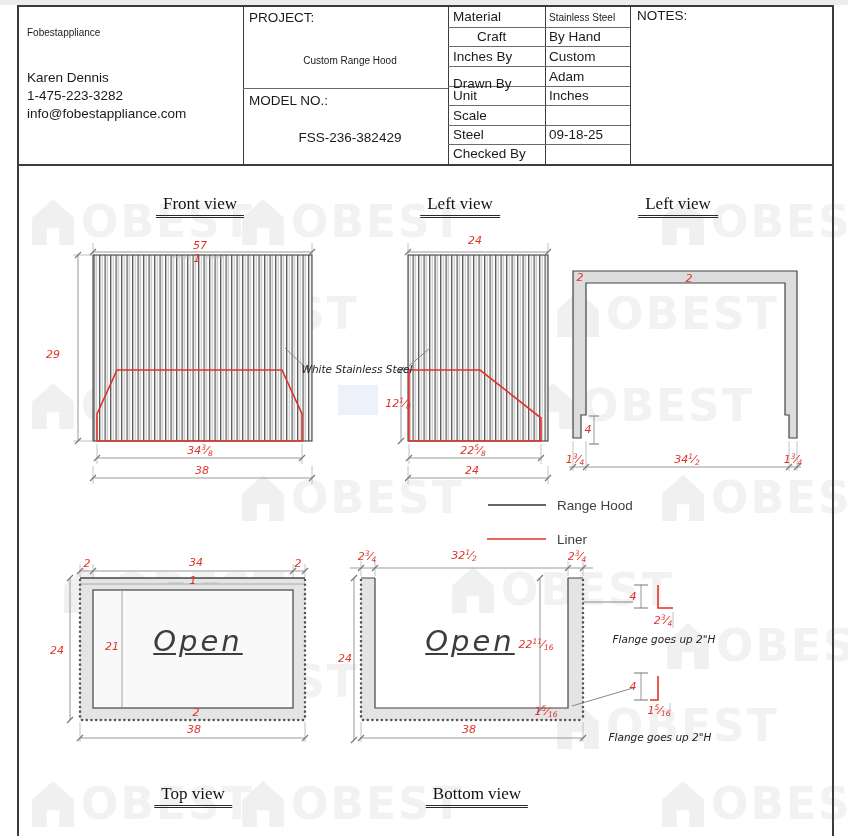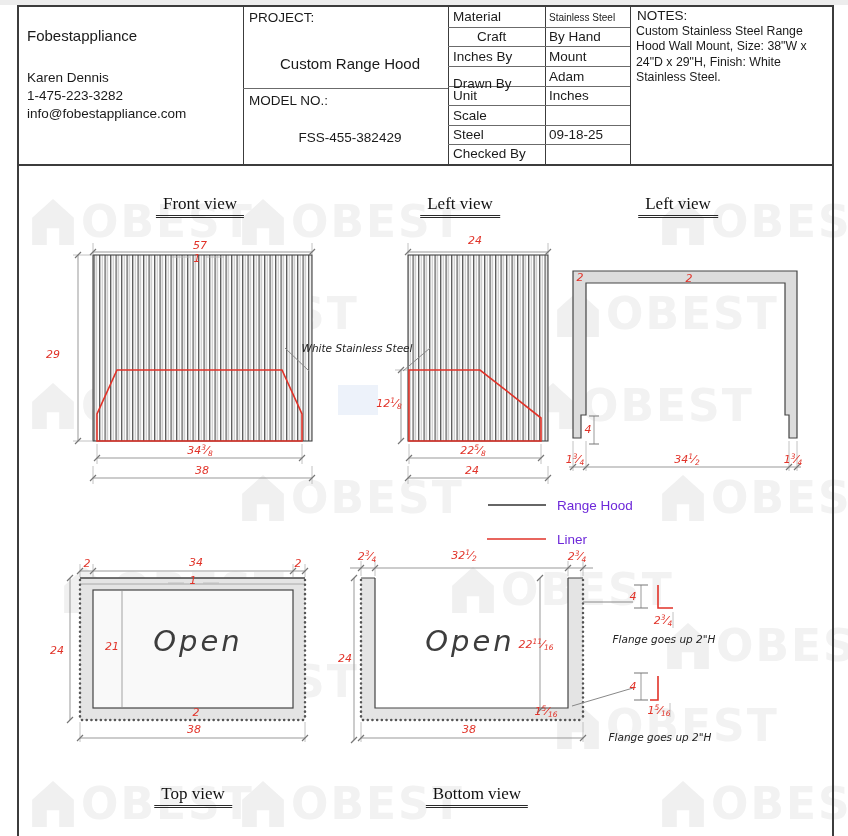--- a/index.html
+++ b/index.html
@@ -9,37 +9,37 @@
   
   .wm{position:absolute;display:flex;align-items:center;gap:3px;
       font:bold 44px "DejaVu Sans",sans-serif;color:#f2f2f2;letter-spacing:2px;
       user-select:none;pointer-events:none;white-space:nowrap;}
   .wm svg{width:50px;height:46px;}
   
   .ln{position:absolute;background:#3c3c3c;}
   .ln.thin{background:#6b6b6b;}
   
   .tb{position:absolute;font-size:13.5px;white-space:nowrap;}
-  .tb.big{font-size:15px;}
+  .tb.big{font-size:10px;}
   .tb.small{font-size:10px;}
   .tb.center{transform:translateX(-50%);}
   .notesbody{position:absolute;left:636px;top:24px;width:196px;font-size:12.3px;line-height:1.25;}
   
   .view-title{position:absolute;transform:translateX(-50%);
       font-family:"Liberation Serif",serif;font-size:17px;color:#111;
       border-bottom:3px double #2a2a2a;padding:0 7px 1px;white-space:nowrap;}
   .dim{position:absolute;transform:translate(-50%,-50%);color:#e13228;
       font:italic 11px "DejaVu Sans",sans-serif;white-space:nowrap;}
   .dim sup{font-size:7.5px;vertical-align:4px;}
   .dim sub{font-size:7.5px;vertical-align:-2px;}
   .note{position:absolute;transform:translate(-50%,-50%);color:#222;
       font:italic 10.5px "DejaVu Sans",sans-serif;white-space:nowrap;}
   .open-label{position:absolute;transform:translate(-50%,-50%);color:#3d3d3d;
-      font:italic 29px "DejaVu Sans",sans-serif;letter-spacing:3px;}
-  .legend-label{position:absolute;font-size:13.5px;color:#6d28d9;white-space:nowrap;}
+      font:italic 29px "DejaVu Sans",sans-serif;letter-spacing:3px;text-decoration:underline;}
+  .legend-label{position:absolute;font-size:13.5px;color:#404040;white-space:nowrap;}
   .bluebox{position:absolute;left:338px;top:385px;width:40px;height:30px;background:#edf2fa;}
   svg.draw{position:absolute;left:0;top:0;}
 </style>
 </head>
 <body>
 
 <div class="page">
   <div class="topstrip"></div>
 
   <div>
@@ -168,41 +168,40 @@
     <div class="ln thin" style="left:448px;top:144px;width:182px;height:1px"></div>
   </div>
 
   <span class="tb big" style="left:27px;top:27px">Fobestappliance</span>
   <span class="tb" style="left:27px;top:70px">Karen Dennis</span>
   <span class="tb" style="left:27px;top:88px">1-475-223-3282</span>
   <span class="tb" style="left:27px;top:106px">info@fobestappliance.com</span>
   <span class="tb" style="left:249px;top:10px">PROJECT:</span>
   <span class="tb big center" style="left:350px;top:55px">Custom Range Hood</span>
   <span class="tb" style="left:249px;top:93px">MODEL NO.:</span>
-  <span class="tb center" style="left:350px;top:130px">FSS-455-382429</span>
+  <span class="tb center" style="left:350px;top:130px">FSS-236-382429</span>
 
   <span class="tb" style="left:453px;top:9px">Material</span>
   <span class="tb small" style="left:549px;top:12px">Stainless Steel</span>
   <span class="tb" style="left:477px;top:29px">Craft</span>
   <span class="tb" style="left:549px;top:29px">By Hand</span>
   <span class="tb" style="left:453px;top:49px">Inches By</span>
-  <span class="tb" style="left:549px;top:49px">Mount</span>
+  <span class="tb" style="left:549px;top:49px">Custom</span>
   <span class="tb" style="left:453px;top:76px">Drawn By</span>
   <span class="tb" style="left:549px;top:69px">Adam</span>
   <span class="tb" style="left:453px;top:88px">Unit</span>
   <span class="tb" style="left:549px;top:88px">Inches</span>
   <span class="tb" style="left:453px;top:108px">Scale</span>
   <span class="tb" style="left:549px;top:108px"></span>
   <span class="tb" style="left:453px;top:127px">Steel</span>
   <span class="tb" style="left:549px;top:127px">09-18-25</span>
   <span class="tb" style="left:453px;top:146px">Checked By</span>
   <span class="tb" style="left:549px;top:146px"></span>
 
   <span class="tb" style="left:637px;top:8px">NOTES:</span>
-  <div class="notesbody">Custom Stainless Steel Range Hood Wall Mount, Size: 38"W x 24"D x 29"H, Finish: White Stainless Steel.</div>
 
   <svg class="draw" width="848" height="836">
     <defs>
       <pattern id="ribs" width="5.5" height="8" patternUnits="userSpaceOnUse">
         <rect width="5.5" height="8" fill="#fdfdfd"></rect>
         <line x1="0.7" y1="0" x2="0.7" y2="8" stroke="#3a3a3a" stroke-width="1.1"></line>
         <line x1="3.2" y1="0" x2="3.2" y2="8" stroke="#9a9a9a" stroke-width="0.6"></line>
       </pattern>
     </defs>
 
@@ -280,21 +279,21 @@
   <span class="legend-label" style="left:557px;top:498px">Range Hood</span>
   <span class="legend-label" style="left:557px;top:532px">Liner</span>
 
   <span class="dim" style="left:200px;top:245px">57</span>
   <span class="dim" style="left:197px;top:258px">1</span>
   <span class="dim" style="left:53px;top:354px">29</span>
   <span class="dim" style="left:200px;top:450px">34<sup>3</sup>⁄<sub>8</sub></span>
   <span class="dim" style="left:202px;top:470px">38</span>
 
   <span class="dim" style="left:475px;top:240px">24</span>
-  <span class="dim" style="left:389px;top:403px">12<sup>1</sup>⁄<sub>8</sub></span>
+  <span class="dim" style="left:398px;top:403px">12<sup>1</sup>⁄<sub>8</sub></span>
   <span class="dim" style="left:473px;top:450px">22<sup>5</sup>⁄<sub>8</sub></span>
   <span class="dim" style="left:472px;top:470px">24</span>
 
   <span class="dim" style="left:580px;top:277px">2</span>
   <span class="dim" style="left:689px;top:278px">2</span>
   <span class="dim" style="left:588px;top:429px">4</span>
   <span class="dim" style="left:575px;top:459px">1<sup>3</sup>⁄<sub>4</sub></span>
   <span class="dim" style="left:687px;top:459px">34<sup>1</sup>⁄<sub>2</sub></span>
   <span class="dim" style="left:793px;top:459px">1<sup>3</sup>⁄<sub>4</sub></span>
 
@@ -317,14 +316,14 @@
   <span class="dim" style="left:469px;top:729px">38</span>
   <span class="open-label" style="left:470px;top:641px">Open</span>
 
   <span class="dim" style="left:633px;top:596px">4</span>
   <span class="dim" style="left:663px;top:620px">2<sup>3</sup>⁄<sub>4</sub></span>
   <span class="note" style="left:664px;top:639px">Flange goes up 2"H</span>
   <span class="dim" style="left:633px;top:686px">4</span>
   <span class="dim" style="left:659px;top:710px">1<sup>5</sup>⁄<sub>16</sub></span>
   <span class="note" style="left:660px;top:737px">Flange goes up 2"H</span>
 
-  <span class="note" style="left:357px;top:348px">White Stainless Steel</span>
+  <span class="note" style="left:357px;top:369px">White Stainless Steel</span>
 </div>
 
 </body></html>

